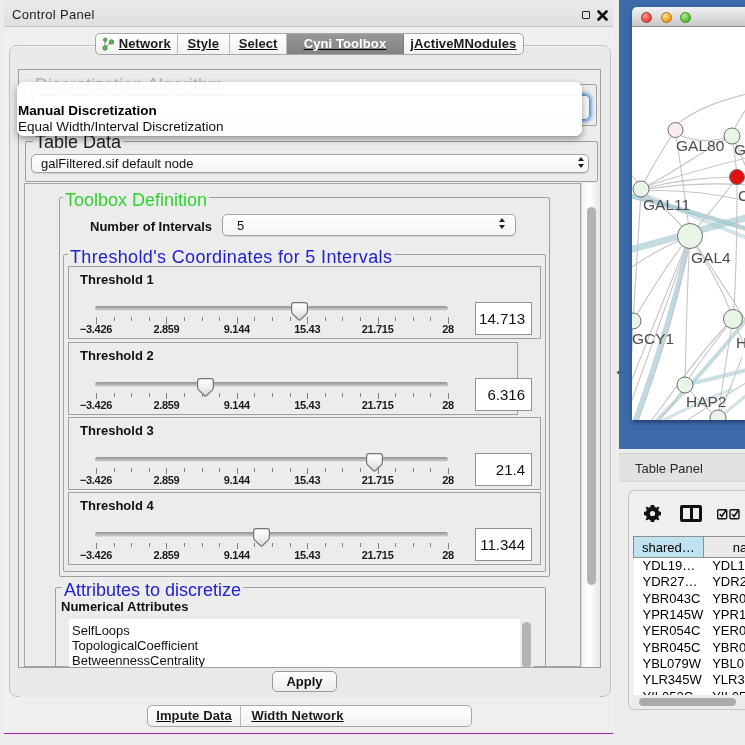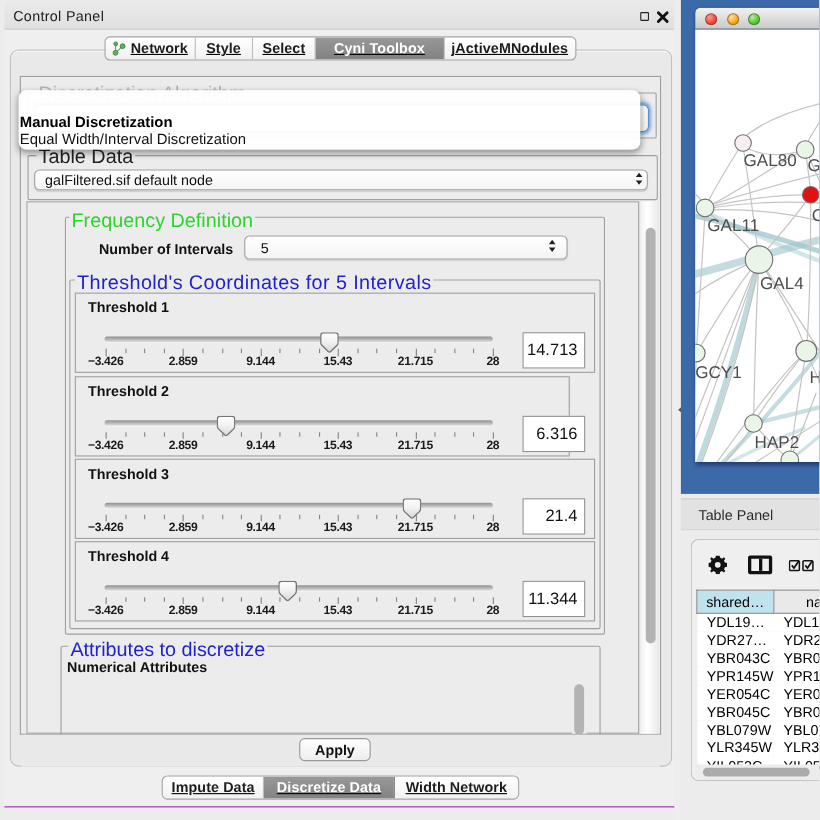--- a/index.html
+++ b/index.html
@@ -114,21 +114,21 @@
     <div class="combo" style="left:27px; top:154px; width:558px; height:19px; padding-left:9px;">galFiltered.sif default node
       <div class="updn" style="left:546px; top:2px;">
           <div class="u"></div>
           <div class="d"></div>
         </div>
     </div>
 
     <div class="abs" style="left:20px; top:183px; width:557px; height:484px; border:1px solid #a8a8a8;"></div>
 
     <div class="gbox" style="left:55px; top:197px; width:491px; height:380px;"></div>
-    <div class="glabel" style="left:59px; top:190px; color:#2fd32f;">Frequency Definition</div>
+    <div class="glabel" style="left:59px; top:190px; color:#2fd32f;">Toolbox Definition</div>
 
     <div class="abs" style="left:86px; top:219px; font-size:13px; font-weight:bold; color:#111;">Number of Intervals</div>
     <div class="combo" style="left:218px; top:214px; width:294px; height:22px; padding-left:14px;">5
       <div class="updn" style="left:276px; top:3px;">
           <div class="u"></div>
           <div class="d"></div>
         </div>
     </div>
 
     <div class="gbox" style="left:59px; top:254px; width:483px; height:318px;"></div>
@@ -326,40 +326,42 @@
           <span style="left:238.2px;">15.43</span>
           <span style="left:308.6px;">21.715</span>
           <span style="left:379.0px;">28</span>
         </div>
       <div class="vbox">11.344</div>
     </div>
 
     <div class="gbox" style="left:51px; top:587px; width:491px; height:100px;"></div>
     <div class="glabel" style="left:58px; top:580px; color:#2222cc;">Attributes to discretize</div>
     <div class="abs" style="left:57px; top:599px; font-size:13px; font-weight:bold; color:#111;">Numerical Attributes</div>
+    <div class="abs" style="left:65px; top:619px; width:451px; height:48px; background:#ffffff; overflow:hidden;">
+      <div style="font-size:13px; color:#111; padding:3.5px 0 0 3px; line-height:15.4px;">SelfLoops<br>TopologicalCoefficient<br>BetweennessCentrality</div>
+    </div>
     <div class="abs" style="left:516px; top:619px; width:13px; height:48px; background:#ececec;"></div>
     <div class="abs" style="left:518px; top:622px; width:9px; height:46px; background:#b3b3b3; border-radius:5px;"></div>
 
     <div class="abs" style="left:15px; top:668px; width:581px; height:29px; background:#e9e9e9;"></div>
   </div>
 
   <div class="abs" id="vsb">
       <div class="th"></div>
     </div>
 
   <div class="abs" id="popup">
     <div class="l1">Manual Discretization</div>
     <div class="l2">Equal Width/Interval Discretization</div>
   </div>
 
   <div class="btn" style="left:268px; top:671px; width:65px; height:21px; line-height:19px;">Apply</div>
 
   <div class="seg" id="btabs" style="left:143px; top:705px; width:325px; height:21.5px;">
     <div class="it" style="width:93px;">Impute Data</div>
-    <div class="it sel" style="width:119px;">Discretize Data</div>
     <div class="it" style="width:113px;">Width Network</div>
   </div>
 </div>
 
 <div class="abs" id="splitter">
     <svg style="position:absolute; left:3px; top:369px;" width="4" height="7" viewBox="0 0 4 7">
       <path d="M4 0.5 L0.5 3.5 L4 6.5 Z" fill="#555"></path>
     </svg>
   </div>
 

